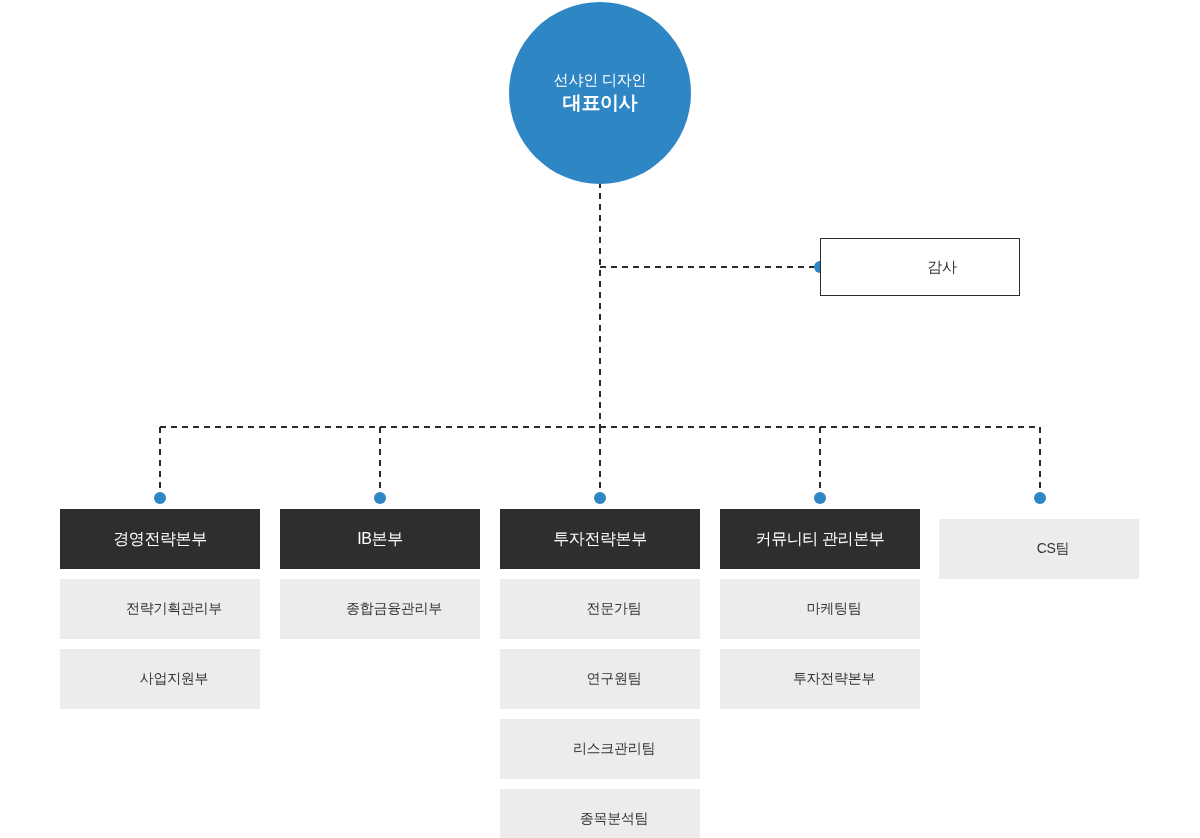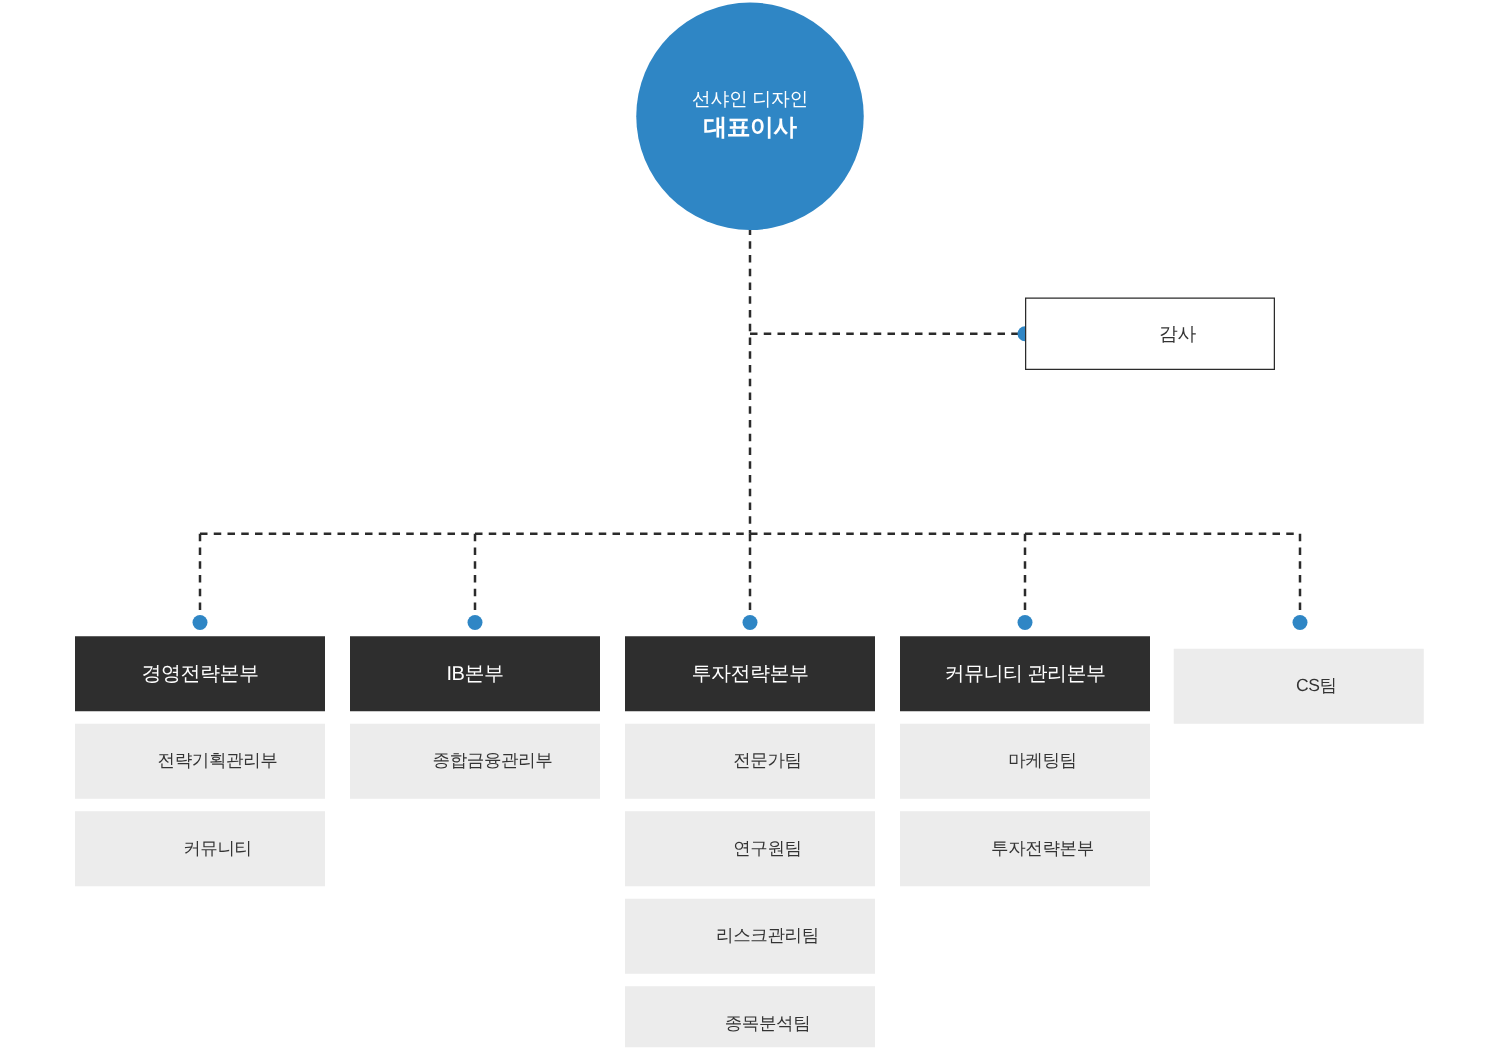--- a/index.html
+++ b/index.html
@@ -152,21 +152,21 @@
   </div>
 
   <div class="audit-node">
     <span>감사</span>
   </div>
 
   <div class="columns" id="columns">
       <div class="dept-col" style="left: 60px;">
         <div class="dept-head">경영전략본부</div>
         <div class="dept-item">전략기획관리부</div>
-        <div class="dept-item">커뮤니티</div>
+        <div class="dept-item">사업지원부</div>
       </div>
       <div class="dept-col" style="left: 280px;">
         <div class="dept-head">IB본부</div>
         <div class="dept-item">종합금융관리부</div>
       </div>
       <div class="dept-col" style="left: 500px;">
         <div class="dept-head">투자전략본부</div>
         <div class="dept-item">전문가팀</div>
         <div class="dept-item">연구원팀</div>
         <div class="dept-item">리스크관리팀</div>

